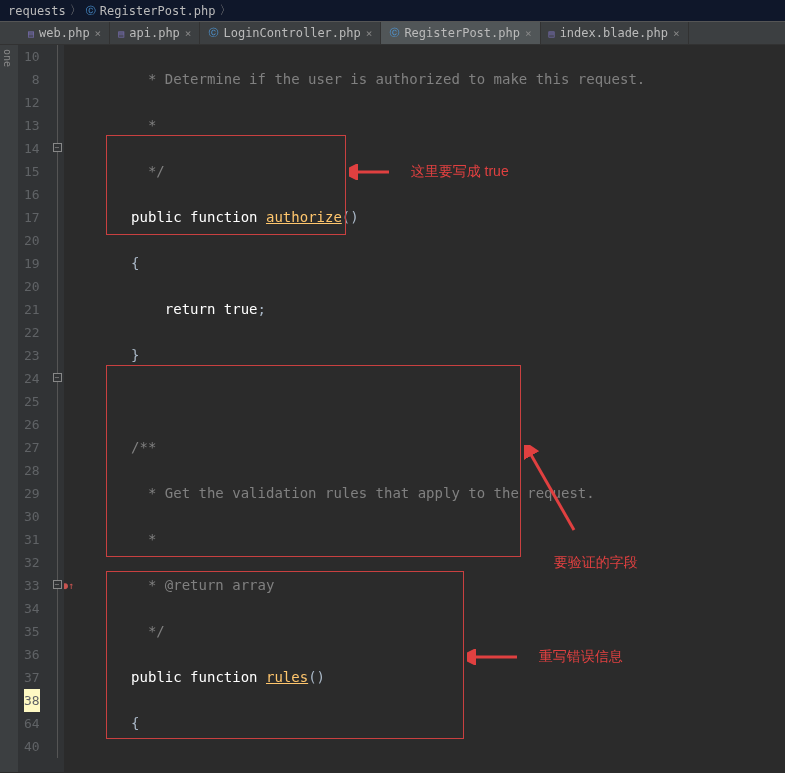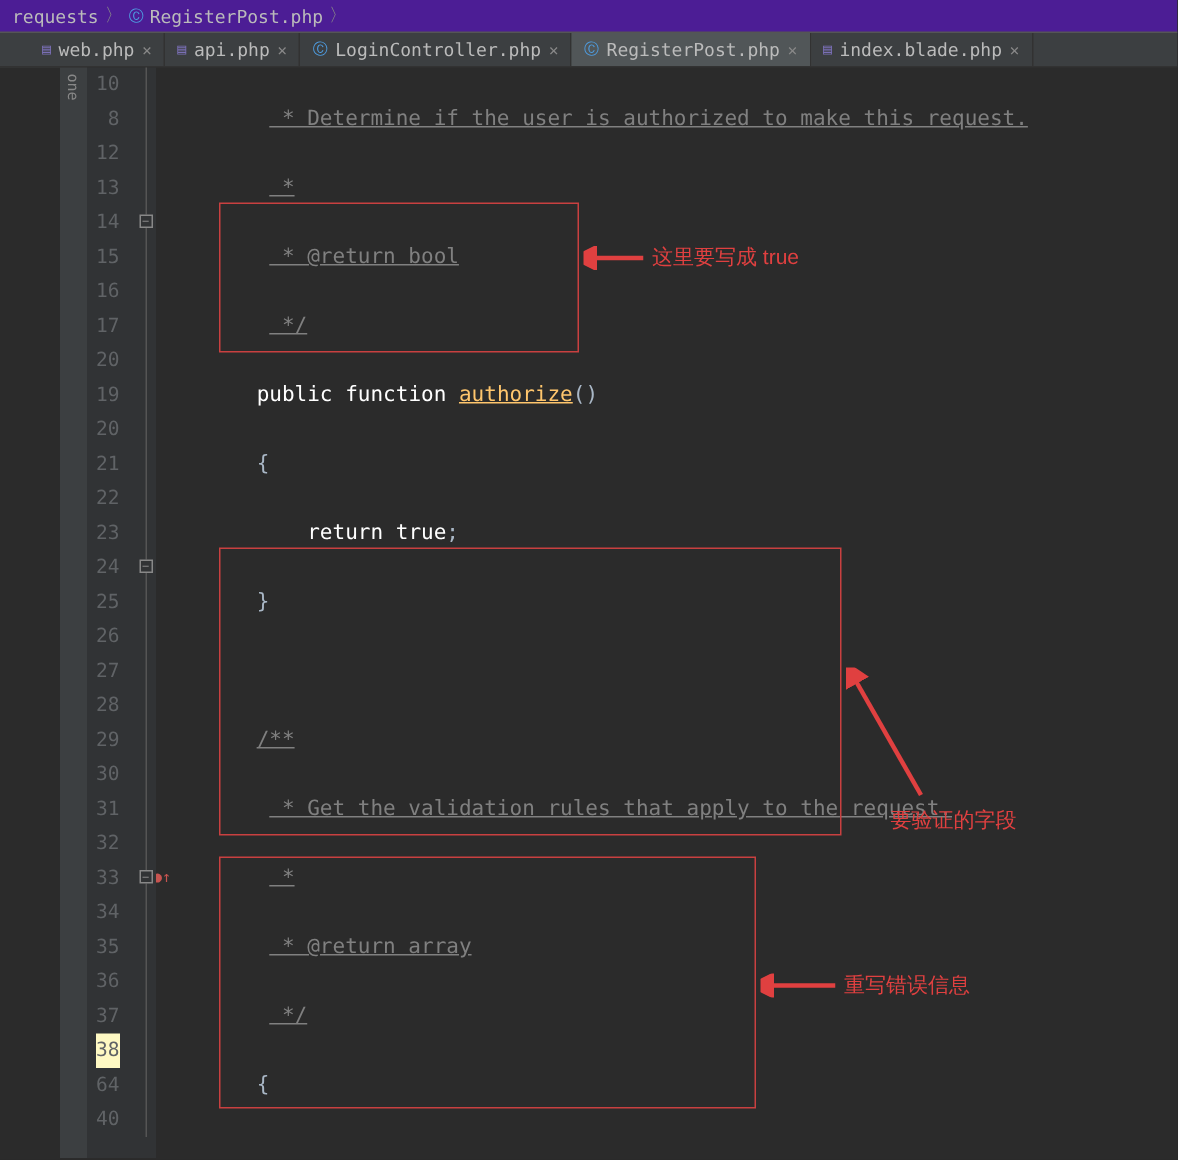--- a/index.html
+++ b/index.html
@@ -6,21 +6,21 @@
 body {
   background: #2b2b2b;
   font-family: "Consolas", "Monaco", monospace;
   font-size: 14px;
   color: #a9b7c6;
   width: 785px;
   height: 773px;
   overflow: hidden;
 }
 .breadcrumb {
-  background: #4c1d95;
+  background: #0f172a;
   padding: 2px 8px;
   font-size: 12px;
   color: #bbbbbb;
   border-bottom: 1px solid #555;
   display: flex;
   align-items: center;
   gap: 4px;
 }
 .breadcrumb .sep { color: #888; }
 .breadcrumb .icon { color: #4e9ce0; font-size: 10px; }
@@ -44,21 +44,20 @@
 .tab.active { background: #515658; }
 .tab .close { color: #888; font-size: 11px; }
 .tab .file-icon { font-size: 10px; }
 .file-icon.php { color: #7a6fb5; }
 .file-icon.ctrl { color: #4e9ce0; }
 .editor {
   display: flex;
   position: relative;
   background: #2b2b2b;
   height: calc(100% - 46px);
-  margin-left: 40px;
 }
 .side-text {
   writing-mode: vertical-lr;
   background: #3c3f41;
   font-size: 10px;
   color: #888;
   padding: 4px 2px;
   width: 18px;
 }
 .gutter {
@@ -104,35 +103,36 @@
 .code {
   flex: 1;
   line-height: 23px;
   font-size: 14px;
   white-space: pre;
   position: relative;
 }
 .code-line { height: 23px; }
 .kw { color: #ffffff; }
 .fn { color: #ffc66d; text-decoration: underline; }
-.cm { color: #808080; text-decoration: underline; }
+.cm { color: #808080; }
 .hl-line { background: #fef9c3; }
 .box-red {
   position: absolute;
   border: 1px solid #c94040;
   pointer-events: none;
 }
 .annotation {
   position: absolute;
   color: #e04040;
   font-size: 14px;
   font-family: sans-serif;
   display: flex;
   align-items: center;
   pointer-events: none;
+  gap: 16px;
 }
 </style>
 </head>
 <body>
 
 <div class="breadcrumb">
   <span>requests</span>
   <span class="sep">〉</span>
   <span class="icon">Ⓒ</span>
   <span>RegisterPost.php</span>
@@ -204,32 +204,32 @@
   </div>
   <div class="fold-col">
     <div class="fold-line" style="top:0;height:713px"></div>
     <div class="fold-dot" style="top:98px">−</div>
     <div class="fold-dot" style="top:328px">−</div>
     <div class="fold-dot" style="top:535px">−</div>
   </div>
   <div class="code">
 <div class="code-line">         <span class="cm"> * Determine if the user is authorized to make this request.</span></div>
 <div class="code-line">         <span class="cm"> *</span></div>
-<div class="code-line">         <span class="cm"> * @return bool</span></div>
 <div class="code-line">         <span class="cm"> */</span></div>
 <div class="code-line">        <span class="kw">public</span> <span class="kw">function</span> <span class="fn">authorize</span><span>()</span></div>
 <div class="code-line">        <span>{</span></div>
 <div class="code-line">            <span class="kw">return</span> <span class="kw">true</span><span>;</span></div>
 <div class="code-line">        <span>}</span></div>
 <div class="code-line"></div>
 <div class="code-line">        <span class="cm">/**</span></div>
 <div class="code-line">         <span class="cm"> * Get the validation rules that apply to the request.</span></div>
 <div class="code-line">         <span class="cm"> *</span></div>
 <div class="code-line">         <span class="cm"> * @return array</span></div>
 <div class="code-line">         <span class="cm"> */</span></div>
+<div class="code-line">        <span class="kw">public</span> <span class="kw">function</span> <span class="fn">rules</span><span>()</span></div>
 <div class="code-line">        <span>{</span></div>
 
 
 
 
 
 
 
 
 

